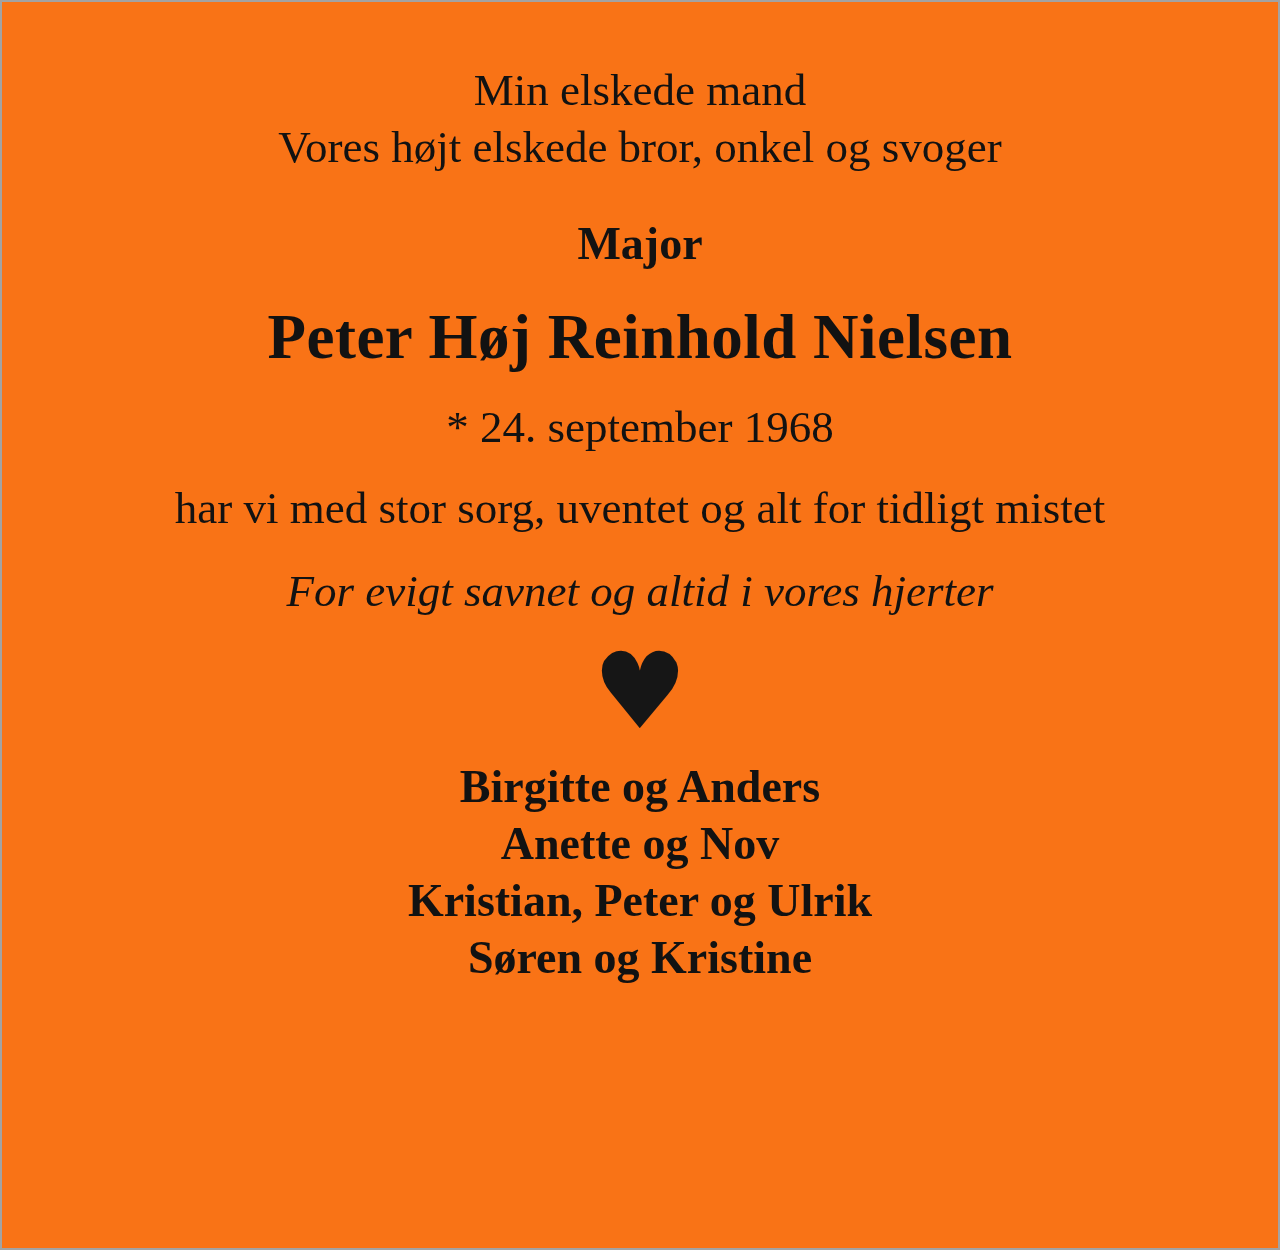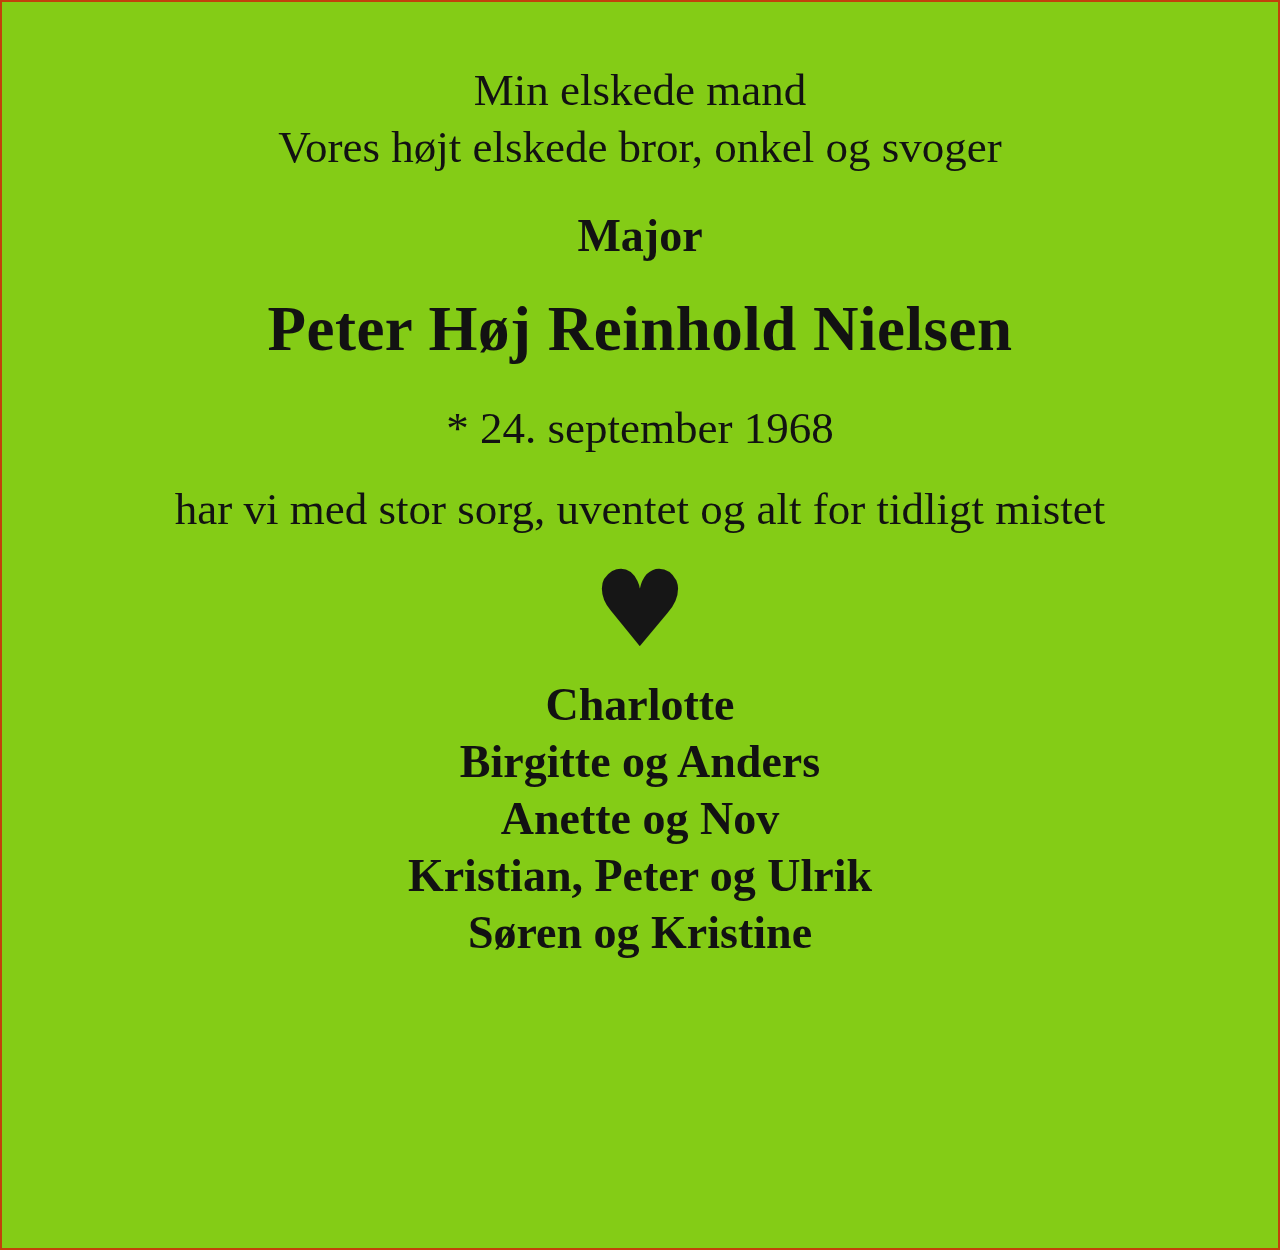--- a/index.html
+++ b/index.html
@@ -6,51 +6,51 @@
   html, body {
     margin: 0;
     padding: 0;
     background: #ffffff;
   }
   .notice {
     position: relative;
     width: 1280px;
     height: 1250px;
     box-sizing: border-box;
-    background: #84cc16;
-    border: 2px solid #c2410c;
+    background: #f97316;
+    border: 2px solid #a3a3a3;
     overflow: hidden;
     font-family: "Liberation Serif", "DejaVu Serif", serif;
     color: #121212;
     text-align: center;
     padding-top: 60px;
   }
   .line {
     font-size: 45px;
     line-height: 57px;
     white-space: nowrap;
   }
   .intro {
     font-size: 45px;
   }
   .title-line {
-    margin-top: 32px;
+    margin-top: 40px;
     font-size: 46px;
     font-weight: bold;
     line-height: 56px;
   }
   .name-line {
     margin-top: 28px;
     font-size: 63px;
     font-weight: bold;
     line-height: 74px;
     letter-spacing: 0.5px;
   }
   .dates-row {
-    margin-top: 34px;
+    margin-top: 25px;
     display: flex;
     justify-content: center;
     gap: 80px;
     font-size: 45px;
     line-height: 56px;
   }
   .loss-line {
     margin-top: 25px;
   }
   .memorial-line {
@@ -92,25 +92,25 @@
   <div class="title-line">Major</div>
 
   <div class="name-line">Peter Høj Reinhold Nielsen</div>
 
   <div class="dates-row">
     <span>* 24. september 1968</span>
   </div>
 
   <div class="line loss-line">har vi med stor sorg, uventet og alt for tidligt mistet</div>
 
+  <div class="line memorial-line">For evigt savnet og altid i vores hjerter</div>
 
   <div class="heart">♥</div>
 
   <div class="mourners">
-    <div class="mourner-line">Charlotte</div>
     <div class="mourner-line">Birgitte og Anders</div>
     <div class="mourner-line">Anette og Nov</div>
     <div class="mourner-line">Kristian, Peter og Ulrik</div>
     <div class="mourner-line">Søren og Kristine</div>
   </div>
 
 
 </div>
 
 </body></html>

